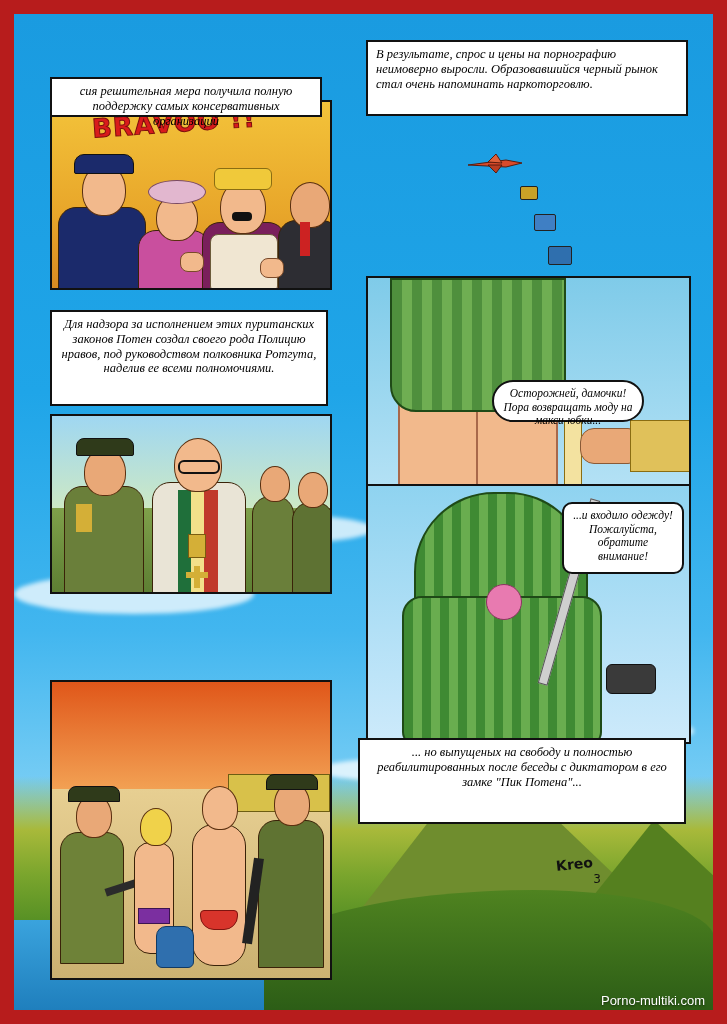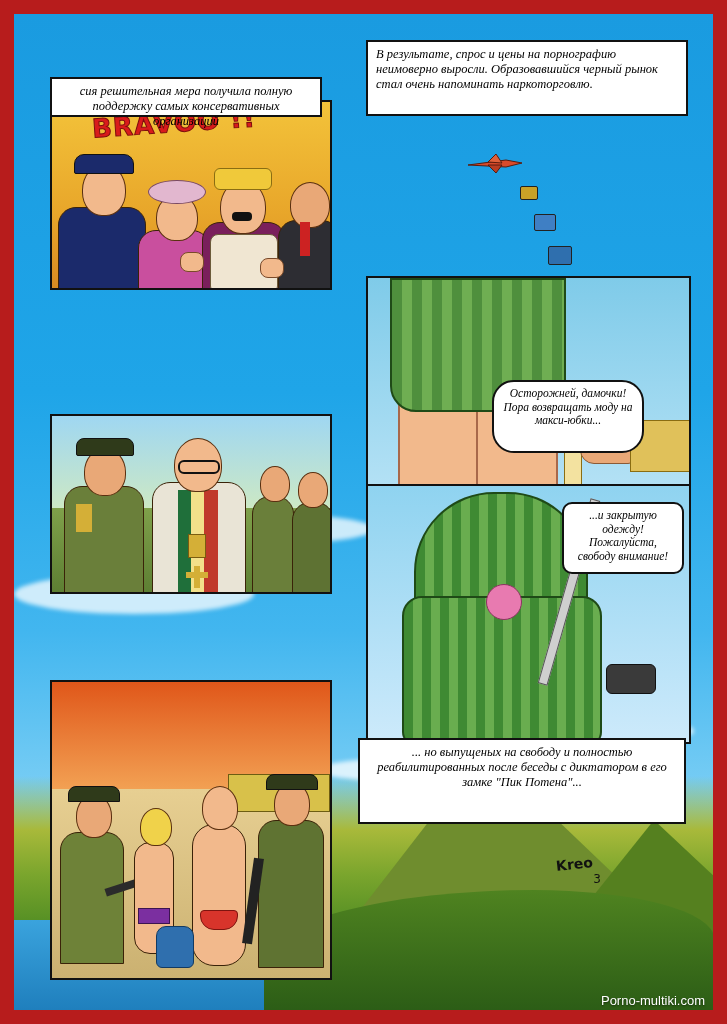--- a/index.html
+++ b/index.html
@@ -291,25 +291,26 @@
       <div style="position:absolute;left:118px;top:98px;width:34px;height:34px;background:#e87ab0;border:1.5px solid #8a3560;border-radius:50%;"></div>
 
       <div style="position:absolute;left:196px;top:10px;width:8px;height:190px;background:#cfcfcf;border:1.5px solid #555;transform:rotate(16deg);"></div>
       <div style="position:absolute;left:238px;top:178px;width:48px;height:28px;background:#3a3a3a;border:1.5px solid #111;border-radius:6px;"></div>
     </div>
 
     <div class="balloon" style="left:36px;top:26px;width:272px;height:40px;margin-top:37px;">сия решительная мера получила полную поддержку  самых консервативных организаций</div>
 
     <div class="balloon" style="left:352px;top:26px;width:322px;height:76px;text-align:left;">В результате, спрос и цены на порнографию неимоверно выросли. Образовавшийся черный рынок стал очень напоминать наркоторговлю.</div>
 
-
-
-    <div class="balloon small" style="left:478px;top:366px;width:152px;height:73px;border-radius:22px;">Осторожней, дамочки! Пора возвращать моду на макси-юбки...</div>
-
-    <div class="balloon small" style="left:548px;top:488px;width:122px;height:72px;border-radius:10px;">...и закрытую одежду! Пожалуйста, свободу внимание!</div>
+    <div class="balloon" style="left:36px;top:296px;width:278px;height:96px;">Для надзора за исполнением этих пуританских законов Потен создал своего рода Полицию нравов, под руководством полковника Ротгута, наделив ее всеми полномочиями.</div>
+
+
+    <div class="balloon small" style="left:478px;top:366px;width:152px;height:42px;border-radius:22px;">Осторожней, дамочки! Пора возвращать моду на макси-юбки...</div>
+
+    <div class="balloon small" style="left:548px;top:488px;width:122px;height:72px;border-radius:10px;">...и входило одежду! Пожалуйста, обратите внимание!</div>
 
 
     <div class="balloon" style="left:344px;top:724px;width:328px;height:86px;">... но выпущеных на свободу и полностью реабилитированных после беседы с диктатором в его замке "Пик Потена"...</div>
 
     <div id="signature">Kreo</div>
     <div id="pagenum">3</div>
   </div>
 
   <div id="watermark">Porno-multiki.com</div>
 </div>

